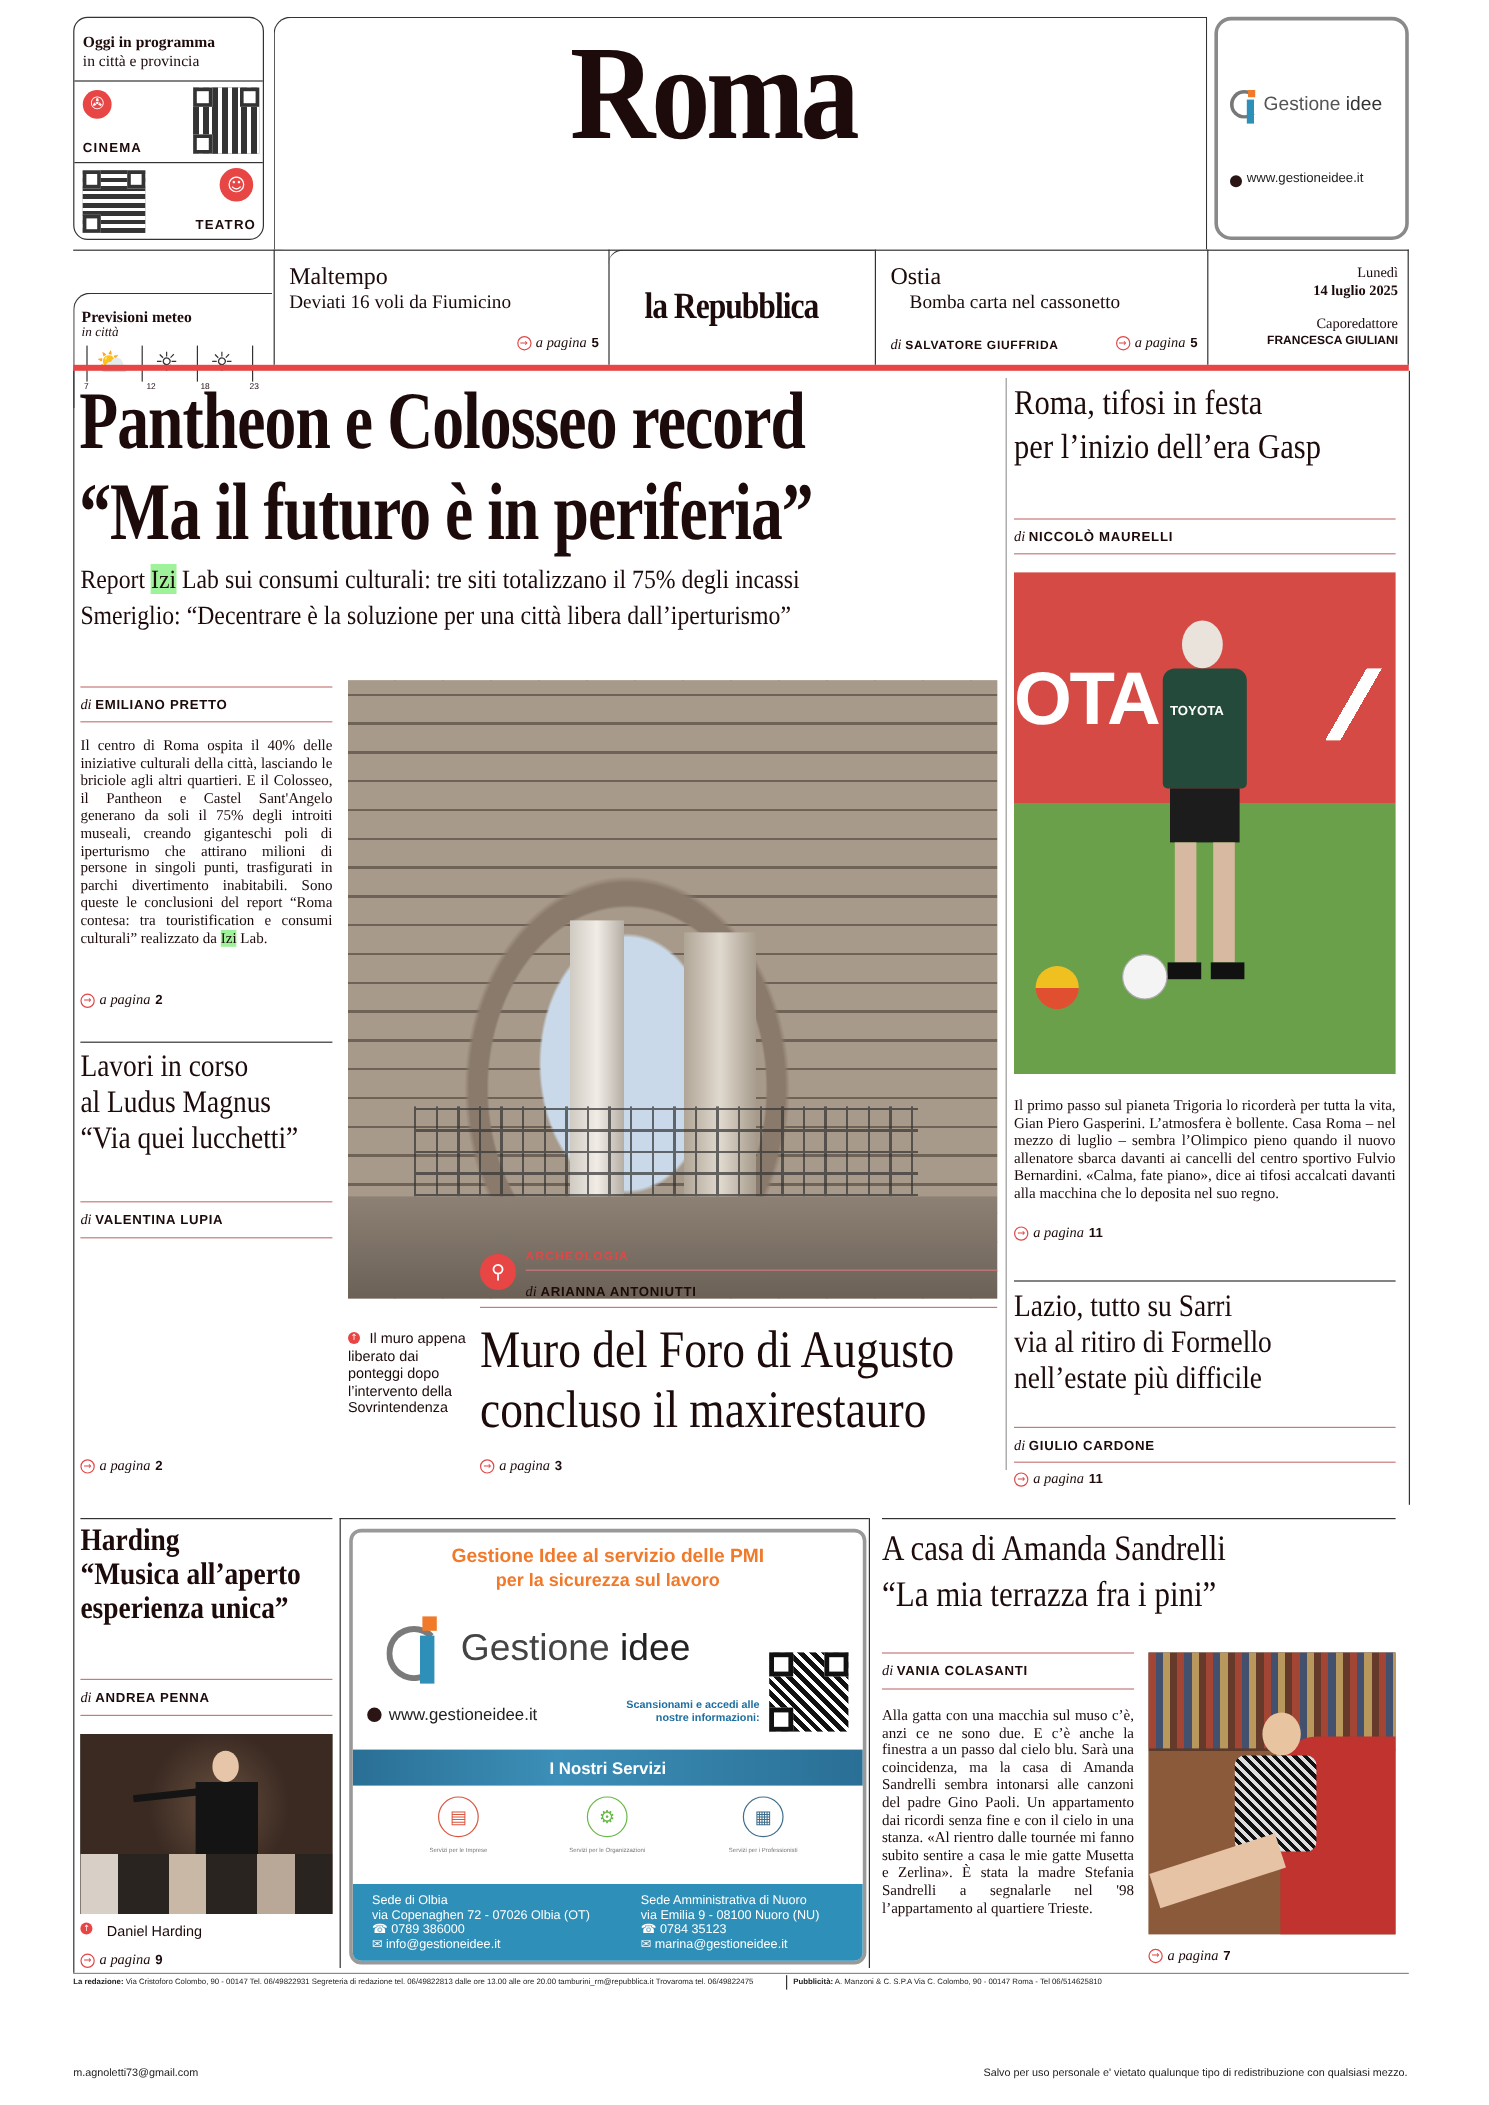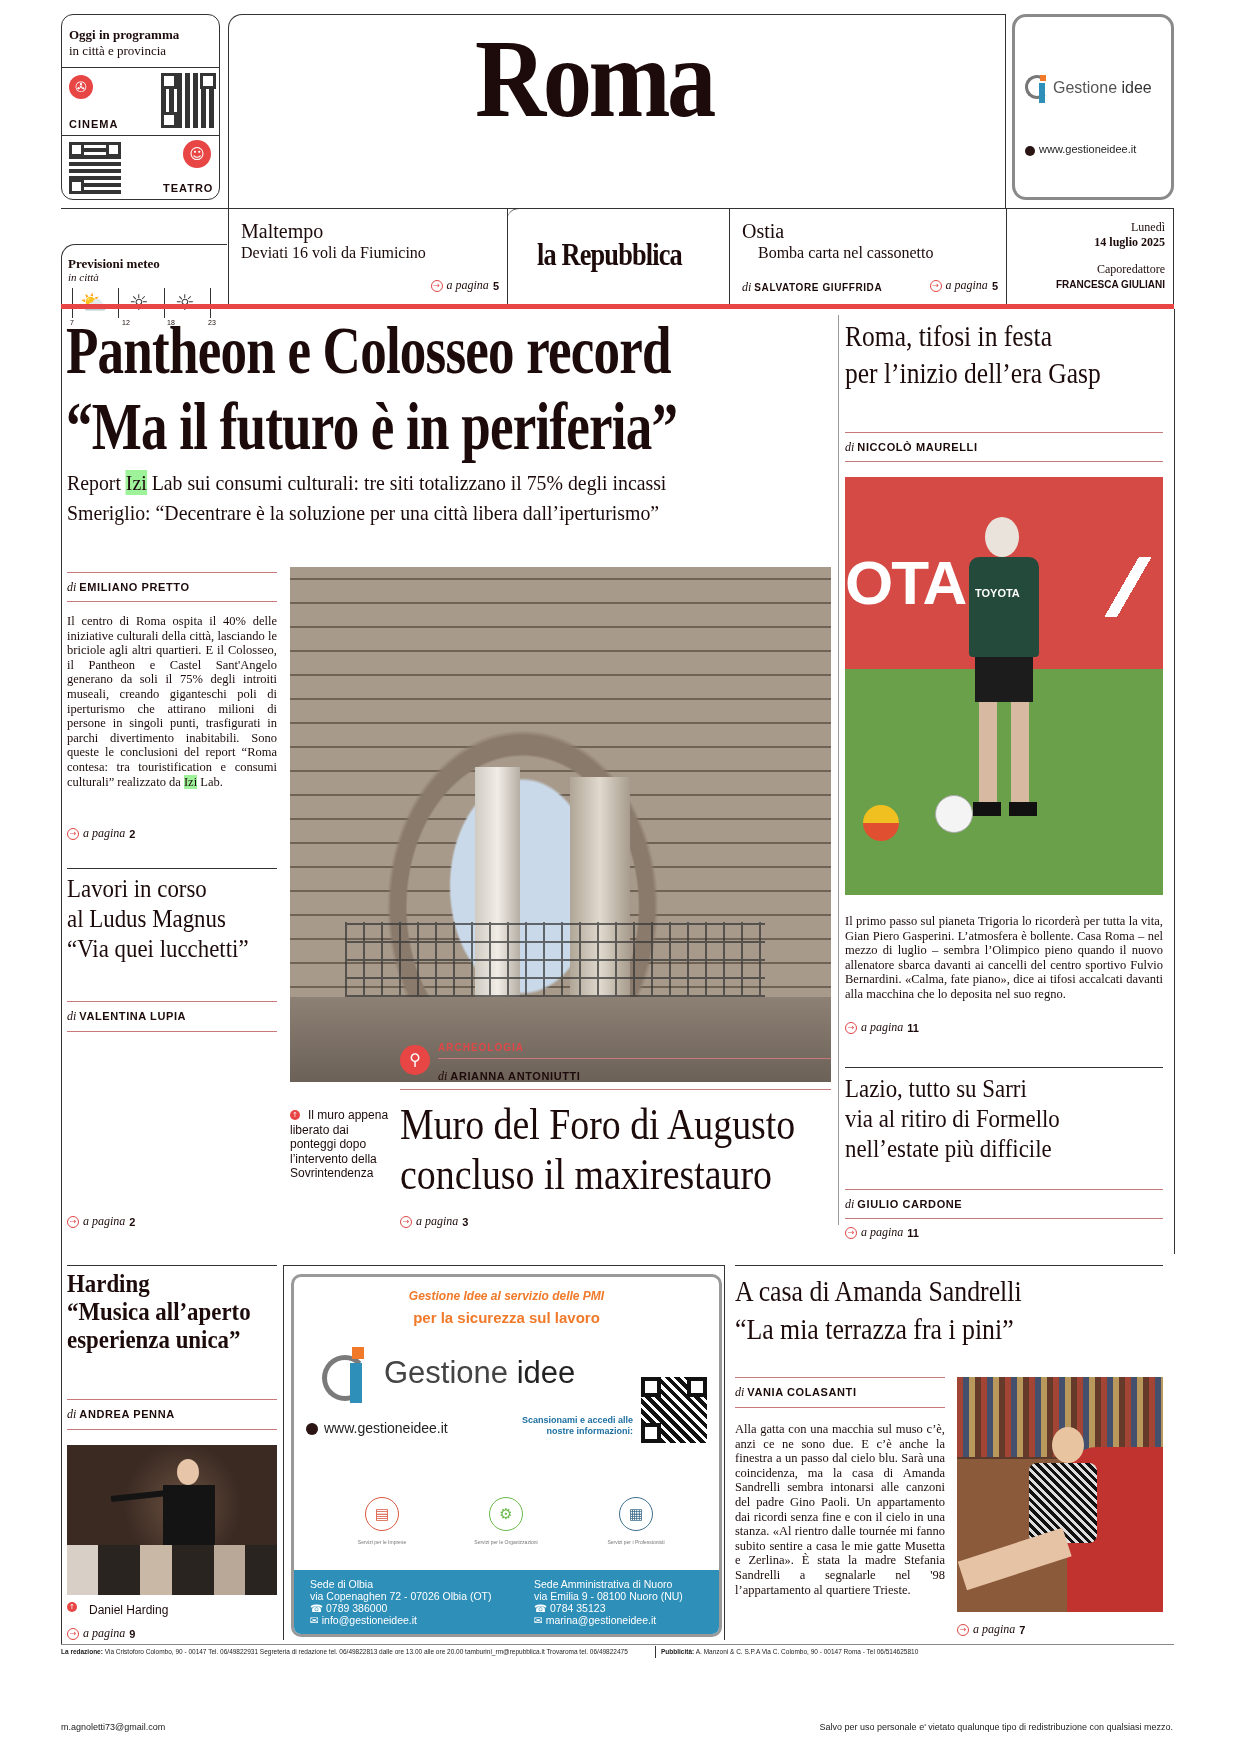--- a/index.html
+++ b/index.html
@@ -266,41 +266,44 @@
   <span class="circle-red" style="position:absolute;left:0;top:2px;width:10px;height:10px;line-height:10px;font-size:7px;">↑</span>
   <span class="sans" style="margin-left:22px;font-size:12px;">Daniel Harding</span>
 </div>
 <div class="abs pageref" style="left:67px;top:1626px;">
   <span class="arrow">→</span>
   <span>a pagina</span>
   <b>9</b>
 </div>
 
 <div class="abs" style="left:291px;top:1274px;width:431px;height:363px;border:3px solid #999;border-radius:10px;overflow:hidden;background:#fff;">
-  <div class="abs sans" style="left:0;width:425px;text-align:center;top:12px;font-size:12px;font-weight:bold;color:#f07a2a;font-style:italic;">Gestione Idee al servizio delle PMI</div>
+  <div class="abs sans" style="left:0;width:425px;text-align:center;top:12px;font-size:16px;font-weight:bold;color:#f07a2a;">Gestione Idee al servizio delle PMI</div>
   <div class="abs sans" style="left:0;width:425px;text-align:center;top:32px;font-size:15px;font-weight:bold;color:#f07a2a;">per la sicurezza sul lavoro</div>
   <div class="abs" style="left:28px;top:70px;width:56px;height:56px;">
     <div class="abs" style="left:0;top:8px;width:46px;height:46px;border:5px solid #7a7a7a;border-radius:50%;border-right-color:transparent;"></div>
     <div class="abs" style="left:30px;top:0;width:12px;height:12px;background:#f07a2a;"></div>
     <div class="abs" style="left:28px;top:16px;width:12px;height:40px;background:#2e8fb8;"></div>
   </div>
   <div class="abs sans" style="left:90px;top:78px;font-size:31px;color:#444;white-space:nowrap;">
     <span>Gestione</span>
     <span style="color:#222;">idee</span>
   </div>
   <div class="abs" style="left:12px;top:146px;width:12px;height:12px;border-radius:50%;background:#2a1414;"></div>
   <div class="abs sans" style="left:30px;top:143px;font-size:14px;color:#222;">www.gestioneidee.it</div>
   <div class="abs sans" style="right:86px;top:138px;text-align:right;font-size:9px;font-weight:bold;color:#1e6fa0;line-height:11px;">
     <div>Scansionami e accedi alle</div>
     <div>nostre informazioni:</div>
   </div>
   <div class="qrbox" style="right:12px;top:100px;width:66px;height:66px;background:repeating-linear-gradient(45deg,#111 0 4px,#fff 4px 7px);">
     <div class="qrcell" style="left:0;top:0;width:20px;height:20px;border:4px solid #111;background:#fff;"></div>
     <div class="qrcell" style="right:0;top:0;width:20px;height:20px;border:4px solid #111;background:#fff;"></div>
     <div class="qrcell" style="left:0;bottom:0;width:20px;height:20px;border:4px solid #111;background:#fff;"></div>
+  </div>
+  <div class="abs" style="left:0;top:181px;width:425px;height:30px;background:linear-gradient(90deg,#2a6f95,#3c8fb8 40%,#2a6f95);">
+    <div class="sans" style="text-align:center;color:#fff;font-weight:bold;font-size:14px;line-height:30px;">I Nostri Servizi</div>
   </div>
   <div class="abs" style="left:38px;top:220px;width:100px;text-align:center;">
     <div style="margin:0 auto;width:34px;height:34px;border:1px solid #d9573f;border-radius:50%;color:#d9573f;font-size:15px;line-height:32px;font-family:'DejaVu Sans',sans-serif;">▤</div>
     <div class="sans" style="font-size:5px;color:#777;margin-top:8px;">Servizi per le Imprese</div>
   </div>
   <div class="abs" style="left:162px;top:220px;width:100px;text-align:center;">
     <div style="margin:0 auto;width:34px;height:34px;border:1px solid #6bb84a;border-radius:50%;color:#6bb84a;font-size:15px;line-height:32px;font-family:'DejaVu Sans',sans-serif;">⚙</div>
     <div class="sans" style="font-size:5px;color:#777;margin-top:8px;">Servizi per le Organizzazioni</div>
   </div>
   <div class="abs" style="left:292px;top:220px;width:100px;text-align:center;">

